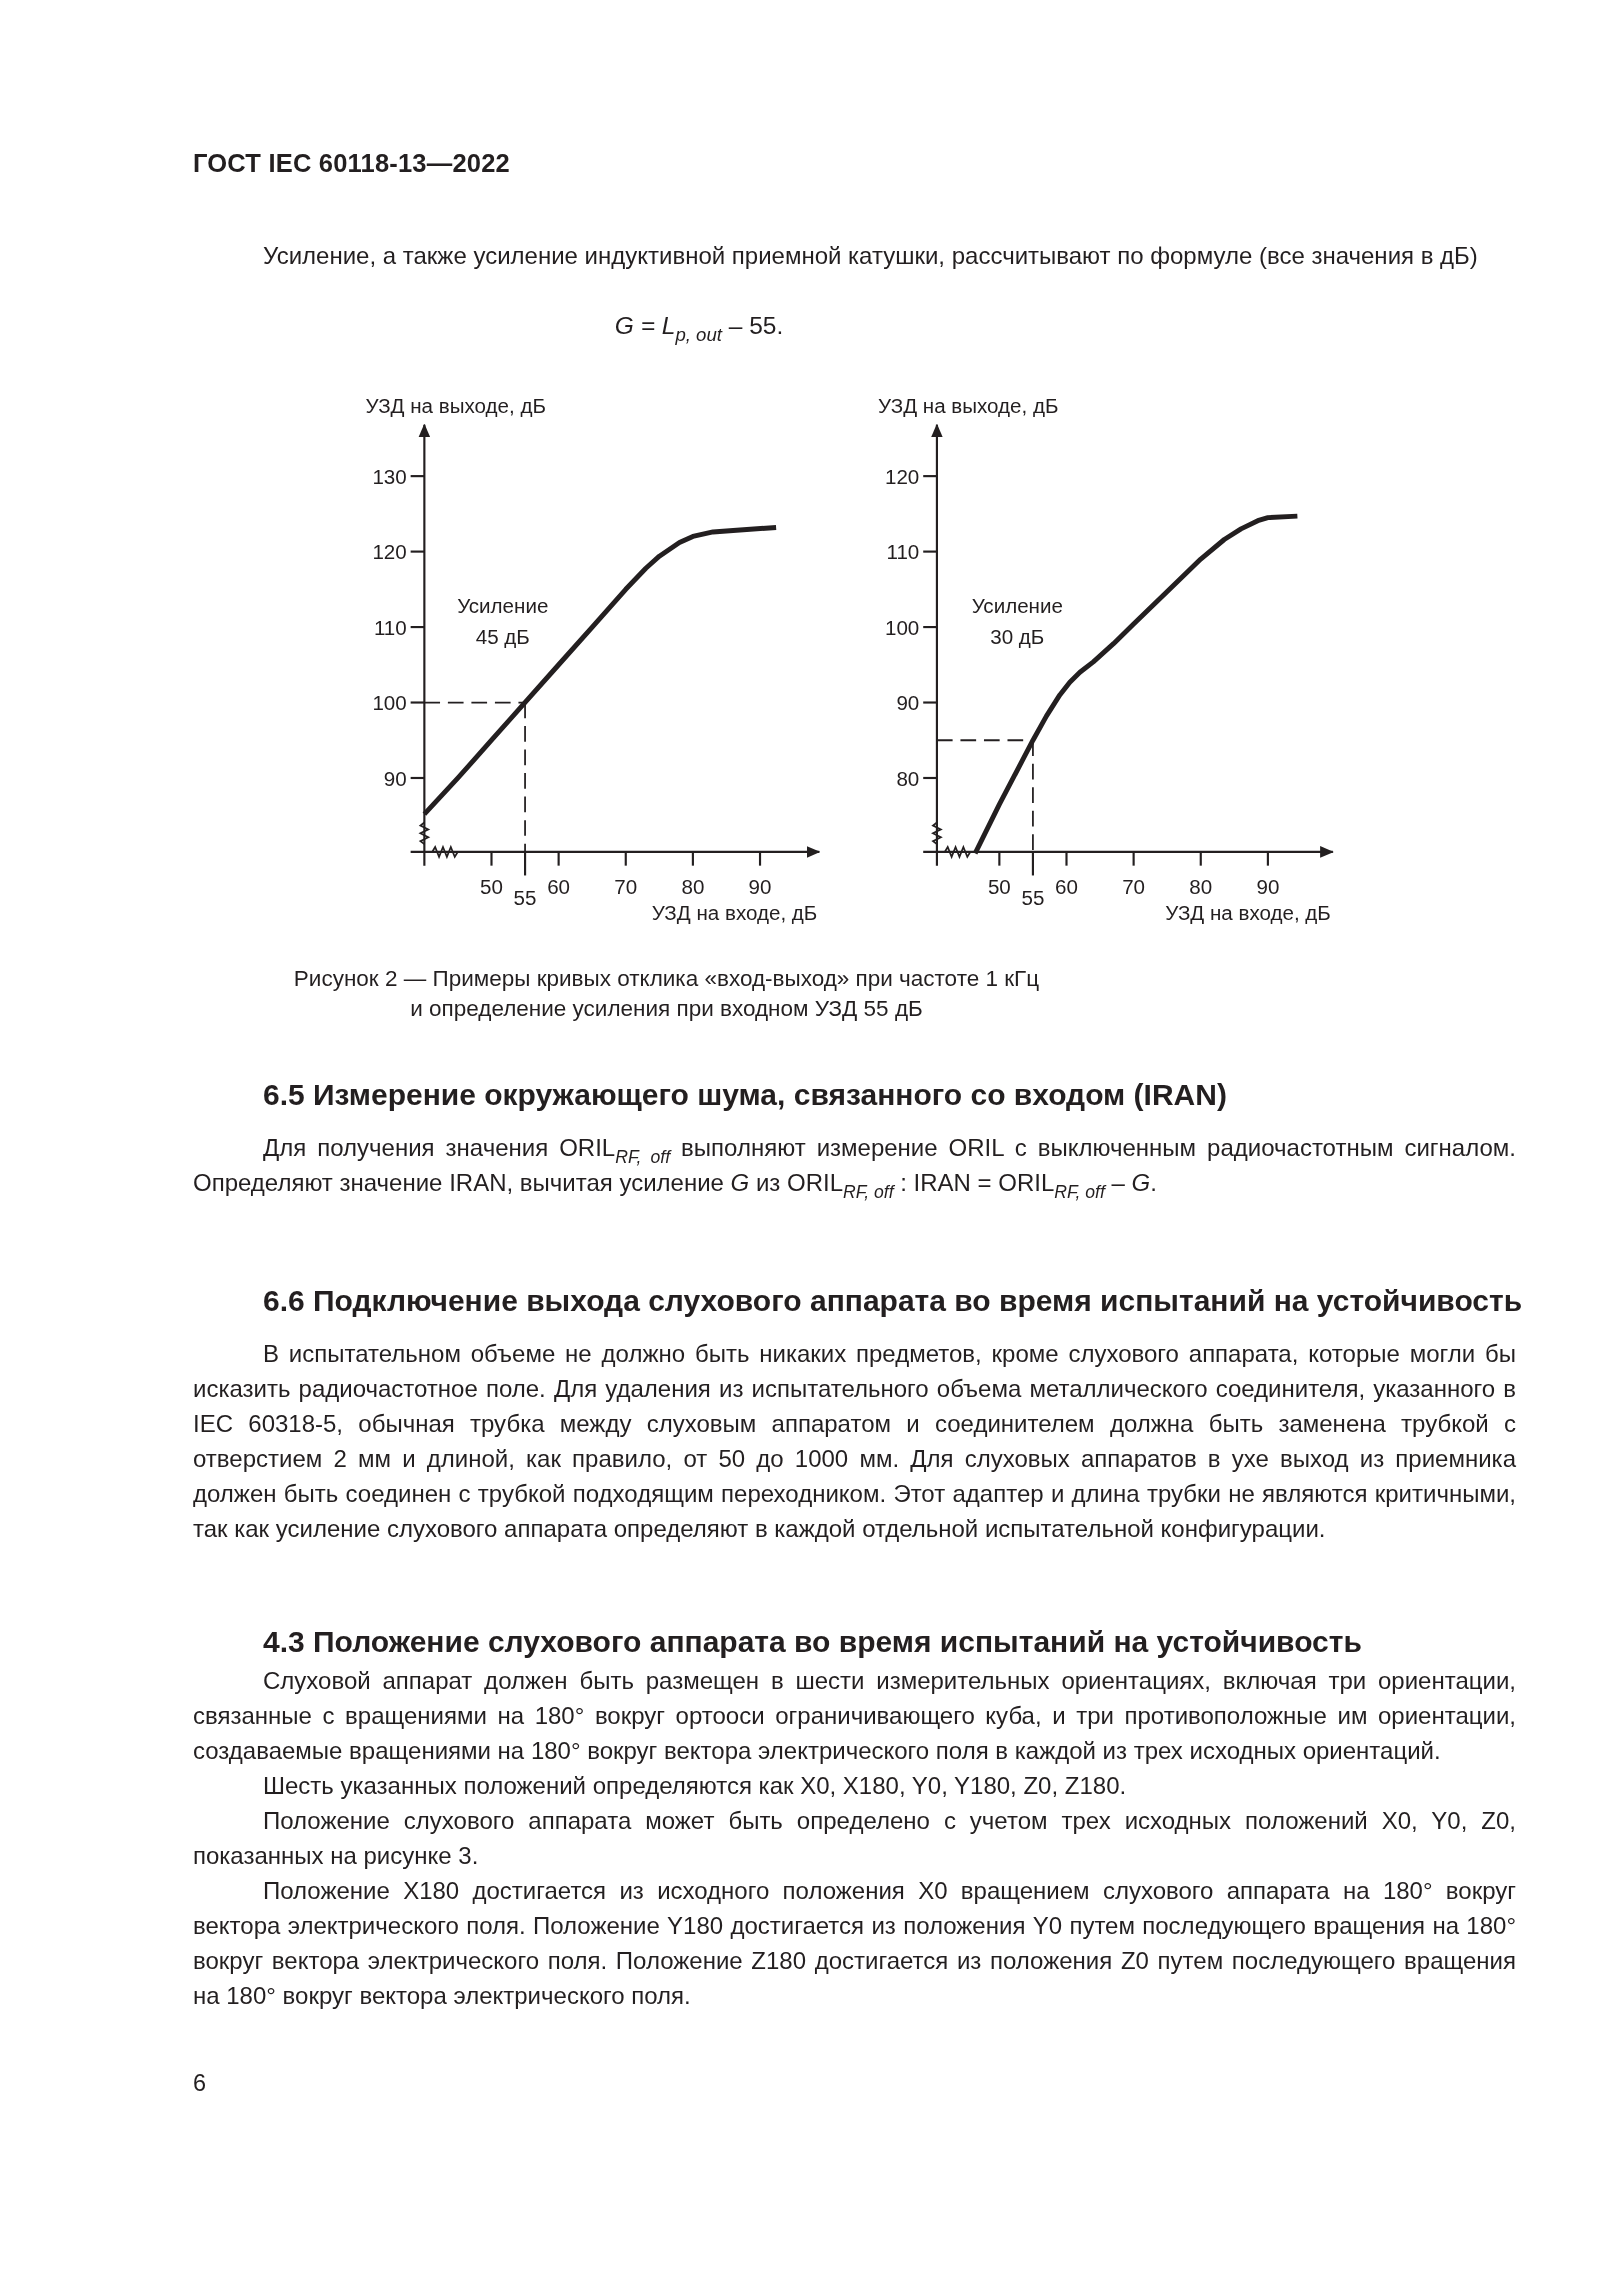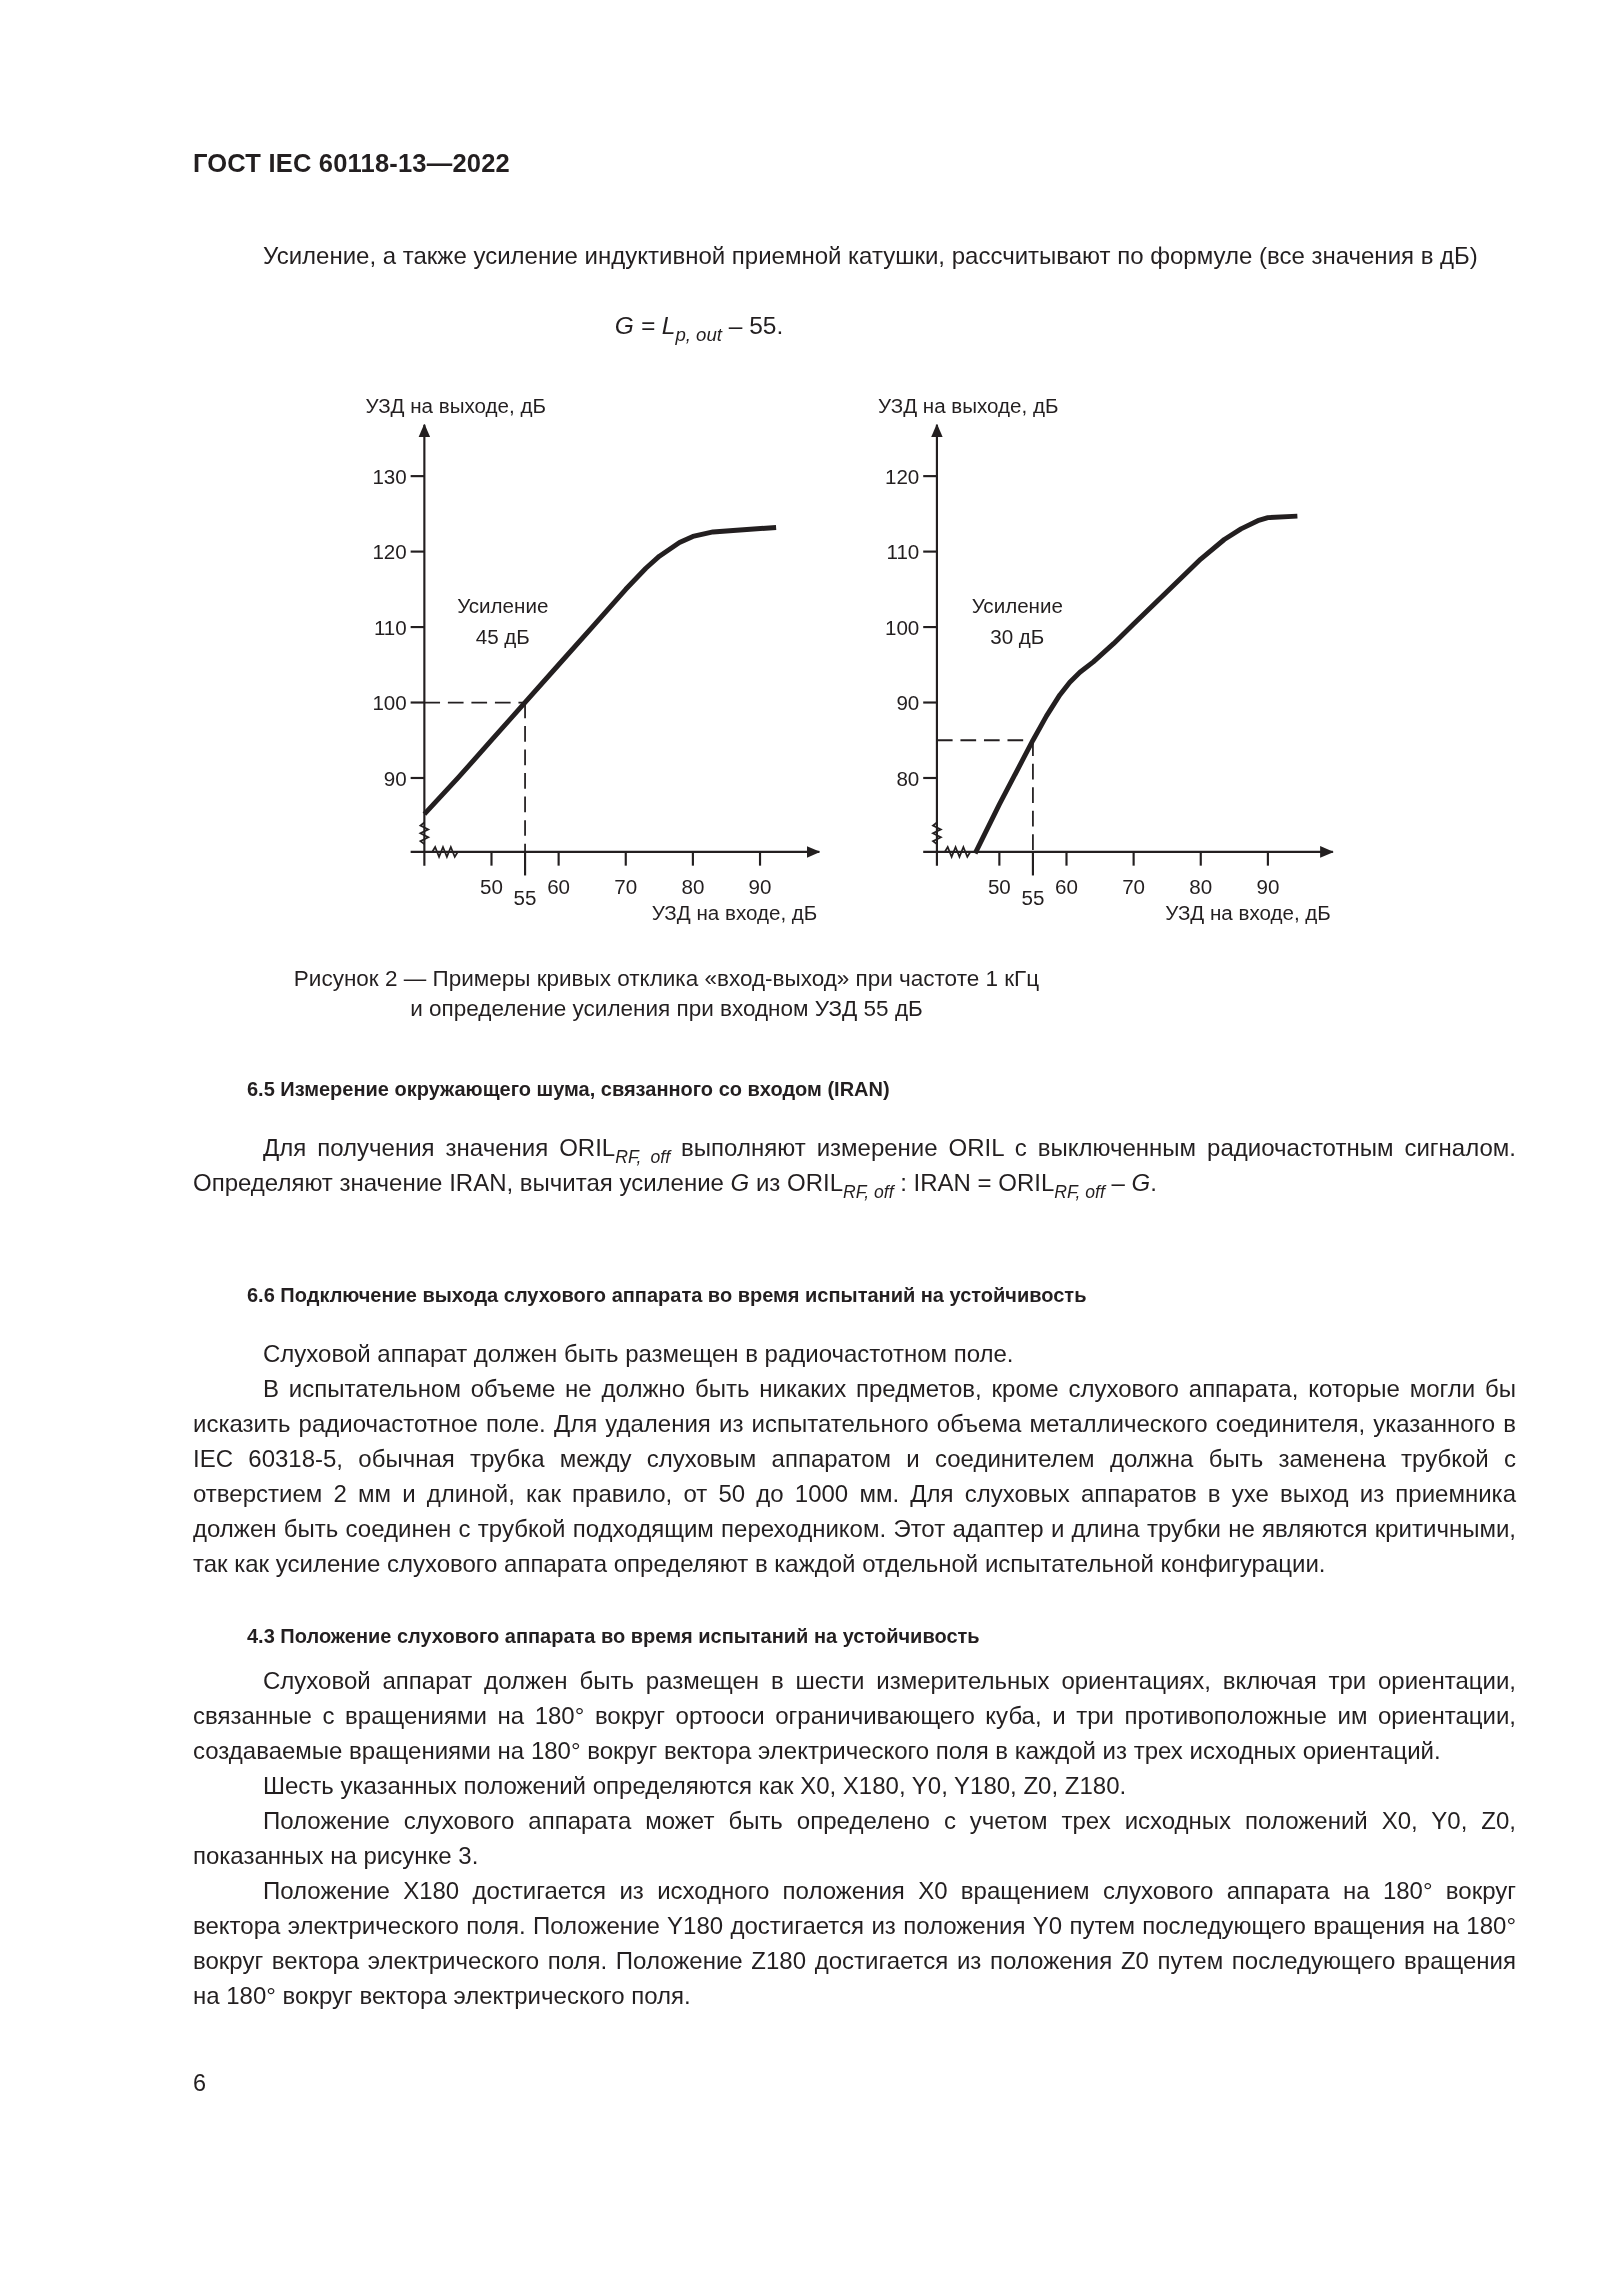--- a/index.html
+++ b/index.html
@@ -5,21 +5,21 @@
   html, body { margin: 0; padding: 0; background: #ffffff; }
   body { width: 1621px; height: 2293px; position: relative; overflow: hidden;
          font-family: "Liberation Sans", "DejaVu Sans", sans-serif; color: #231f20; }
   .abs { position: absolute; }
   .header { left: 193px; top: 149px; font-size: 25.5px; font-weight: bold; letter-spacing: 0.2px; }
   .text-block { left: 193px; width: 1323px; font-size: 24px; line-height: 35px; text-align: justify; }
   .text-block p { margin: 0; text-indent: 70px; }
   .formula { left: 0; width: 1398px; top: 312px; text-align: center; font-size: 24.5px; }
   .formula i { font-style: italic; }
   .formula sub { font-size: 18.6px; font-style: italic; vertical-align: -6.9px; }
-  .section-head { left: 247px; font-size: 20px; font-weight: bold; }
+  .section-head { left: 263px; font-size: 30px; font-weight: bold; }
   .sub { font-size: 17.6px; font-style: italic; vertical-align: -6.9px; line-height: 0; }
   .caption { left: 0; width: 1333px; top: 964px; text-align: center; font-size: 22.5px; line-height: 30px; }
   .page-num { left: 193px; top: 2070px; font-size: 23.5px; }
   svg.chart { position: absolute; left: 0; top: 0; overflow: visible; }
   svg text { font-family: "Liberation Sans", "DejaVu Sans", sans-serif; fill: #231f20; }
 </style>
 </head>
 <body>
 
 <div class="abs header">ГОСТ IEC 60118-13—2022</div>
@@ -115,21 +115,20 @@
   <div>и определение усиления при входном УЗД 55 дБ</div>
 </div>
 
 <div class="abs section-head" style="top:1078px;">6.5 Измерение окружающего шума, связанного со входом (IRAN)</div>
 <div class="abs text-block" style="top:1130px;">
   <p><span>Для получения значения ORIL</span><span class="sub">RF, off</span><span> выполняют измерение ORIL с выключенным радиочастотным сигналом. Определяют значение IRAN, вычитая усиление </span><i>G</i><span> из ORIL</span><span class="sub">RF, off</span><span> : IRAN = ORIL</span><span class="sub">RF, off</span><span> – </span><i>G</i><span>.</span></p>
 </div>
 
 <div class="abs section-head" style="top:1284px;">6.6 Подключение выхода слухового аппарата во время испытаний на устойчивость</div>
 <div class="abs text-block" style="top:1336px;">
-  <p>Слуховой аппарат должен быть размещен в радиочастотном поле.</p>
   <p lang="ru" style="hyphens:auto;">В испытательном объеме не должно быть никаких предметов, кроме слухового аппарата, которые могли бы исказить радиочастотное поле. Для удаления из испытательного объема металлического соединителя, указанного в IEC 60318-5, обычная трубка между слуховым аппаратом и соединителем должна быть заменена трубкой с отверстием 2 мм и длиной, как правило, от 50 до 1000 мм. Для слуховых аппаратов в ухе выход из приемника должен быть соединен с трубкой подходящим переходником. Этот адаптер и длина трубки не являются критичными, так как усиление слухового аппарата определяют в каждой отдельной испытательной конфигурации.</p>
 </div>
 
 <div class="abs section-head" style="top:1625px;">4.3 Положение слухового аппарата во время испытаний на устойчивость</div>
 <div class="abs text-block" style="top:1663px;">
   <p lang="ru" style="hyphens:auto;">Слуховой аппарат должен быть размещен в шести измерительных ориентациях, включая три ориентации, связанные с вращениями на 180° вокруг ортооси ограничивающего куба, и три противоположные им ориентации, создаваемые вращениями на 180° вокруг вектора электрического поля в каждой из трех исходных ориентаций.</p>
   <p>Шесть указанных положений определяются как X0, X180, Y0, Y180, Z0, Z180.</p>
   <p>Положение слухового аппарата может быть определено с учетом трех исходных положений X0, Y0, Z0, показанных на рисунке 3.</p>
   <p lang="ru" style="hyphens:auto;">Положение X180 достигается из исходного положения X0 вращением слухового аппарата на 180° вокруг вектора электрического поля. Положение Y180 достигается из положения Y0 путем последующего вращения на 180° вокруг вектора электрического поля. Положение Z180 достигается из положения Z0 путем последующего вращения на 180° вокруг вектора электрического поля.</p>
 </div>

